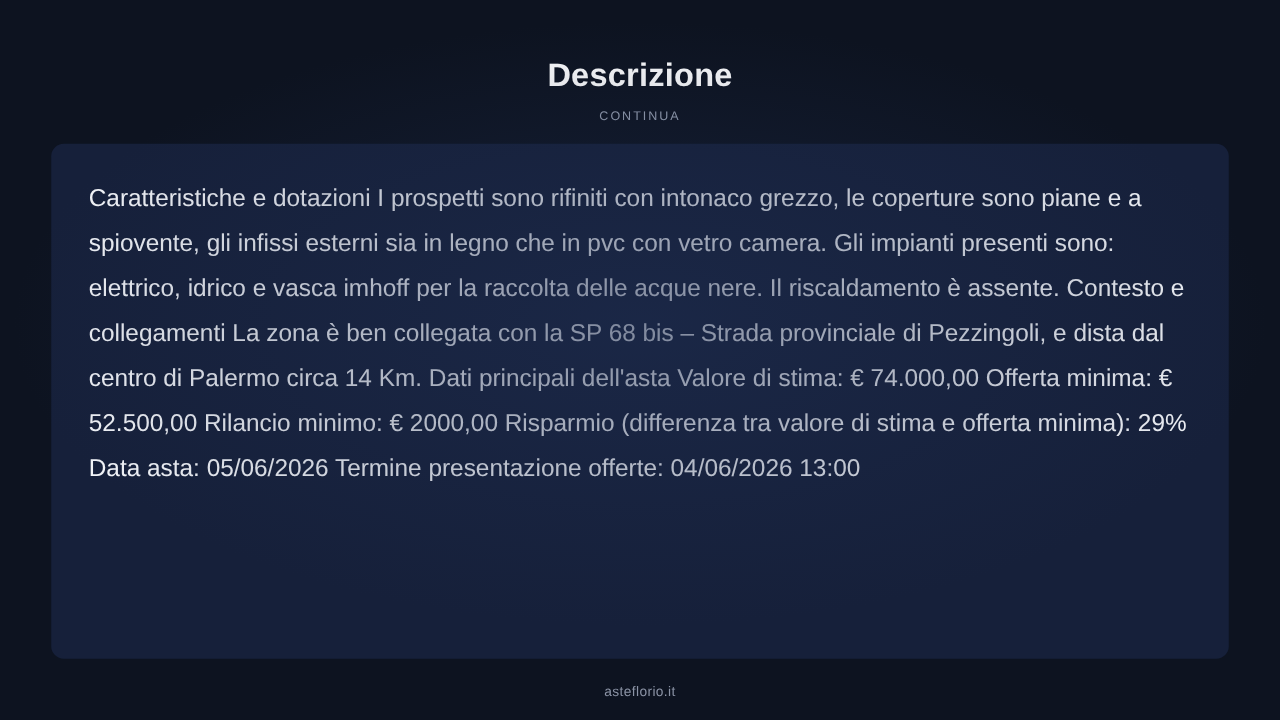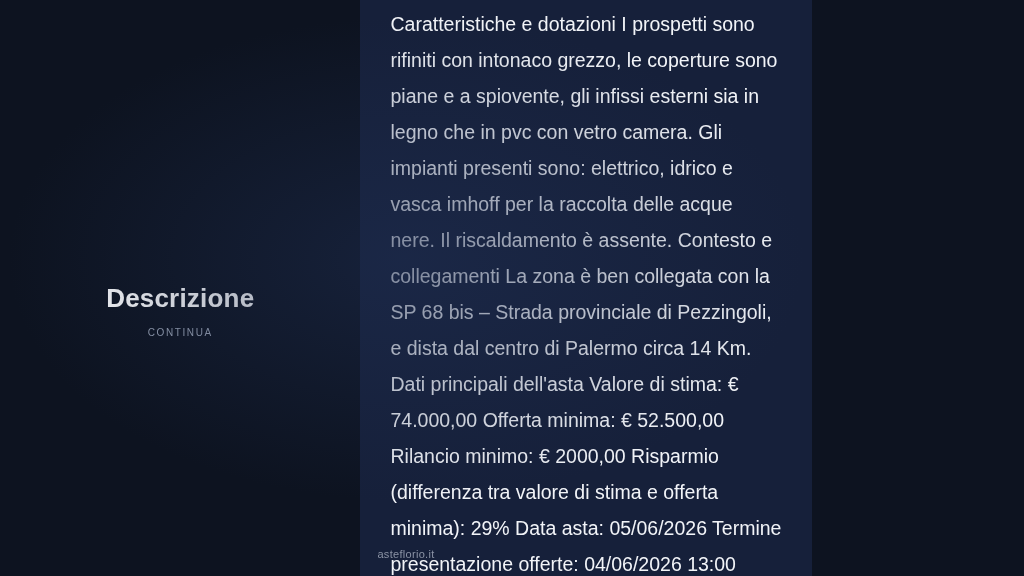--- a/index.html
+++ b/index.html
@@ -21,24 +21,24 @@
   .bg-glow {
     position: absolute;
     inset: 0;
     background:
       radial-gradient(ellipse 70% 60% at 50% 45%, rgba(30,45,80,0.55) 0%, rgba(13,19,32,0) 70%);
     pointer-events: none;
   }
 
   .page {
     position: relative;
-    width: 812px;
+    width: 1024px;
     height: 576px;
     display: flex;
-    flex-direction: row;
+    flex-direction: column;
     align-items: center;
   }
 
   .header {
     width: 100%;
     text-align: center;
     padding-top: 45px;
   }
 
   .title {

